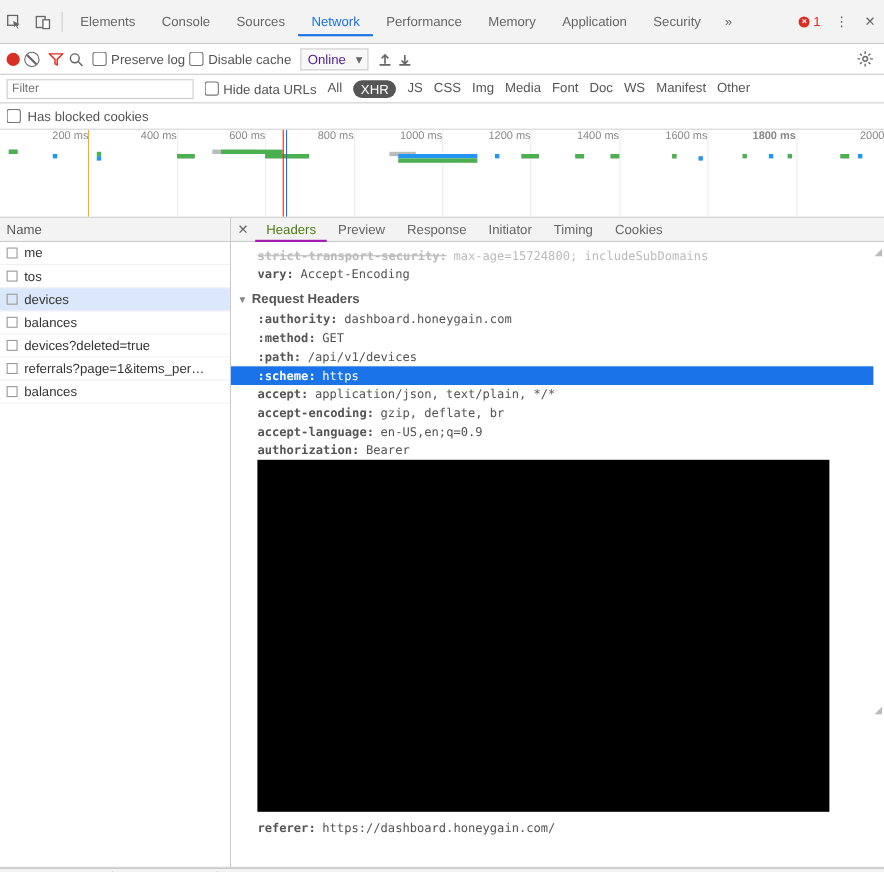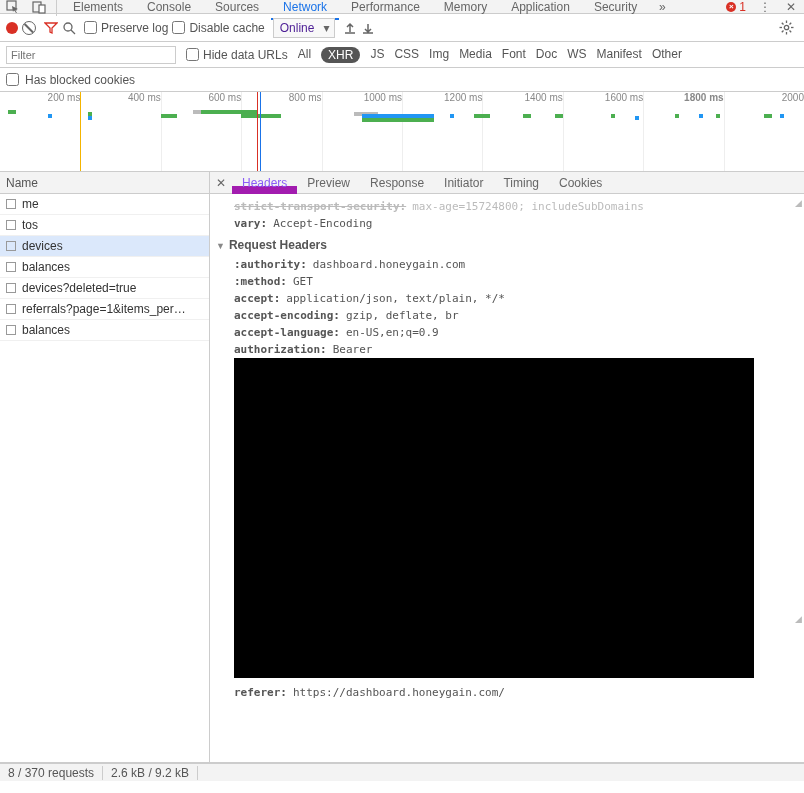--- a/index.html
+++ b/index.html
@@ -1,17 +1,17 @@
 <!DOCTYPE html>
 <html><head>
 <meta charset="utf-8">
 <style>
   * { box-sizing: border-box; margin: 0; padding: 0; }
   body { font-family: -apple-system, "Segoe UI", Arial, sans-serif; font-size: 12px; color: #333; background: #fff; width: 804px; height: 793px; overflow: hidden; }
-  .tabbar { display: flex; align-items: center; height: 14px; border-bottom: 1px solid #ccc; background: #f3f3f3; }
+  .tabbar { display: flex; align-items: center; height: 40px; border-bottom: 1px solid #ccc; background: #f3f3f3; }
   .tabbar .tool-icon { width: 26px; height: 26px; display:flex; align-items:center; justify-content:center; color:#666; cursor:pointer;}
   .tabbar .divider { width:1px; height:18px; background:#ccc; margin:0 4px;}
   .tabbar .tab { padding: 0 12px; height:26px; line-height:26px; color:#666; cursor:pointer; }
   .tabbar .tab.active { color:#1a73e8; border-bottom:2px solid #1a73e8; }
   .tabbar .spacer { flex:1; }
   .tabbar .err { display:flex; align-items:center; color:#d93025; gap:3px; padding:0 6px;}
   .err-circ { width:10px; height:10px; border-radius:50%; background:#d93025; display:inline-flex; align-items:center; justify-content:center; color:#fff; font-size:8px; font-weight:bold;}
   .toolbar { display:flex; align-items:center; height:28px; border-bottom:1px solid #ccc; padding:0 6px; gap:4px;}
   .rec { width:12px; height:12px; border-radius:50%; background:#d93025; }
   .ban { width:14px; height:14px; border:1.5px solid #666; border-radius:50%; position:relative;}
@@ -39,21 +39,21 @@
   .split { display:flex; height: calc(793px - 26px - 28px - 26px - 24px - 80px - 18px); border-bottom:1px solid #ccc;}
   .names { width:210px; border-right:1px solid #ccc; display:flex; flex-direction:column;}
   .names .hdr { height:22px; line-height:22px; padding:0 6px; border-bottom:1px solid #ccc; background:#f3f3f3; color:#555;}
   .names .row { height:21px; display:flex; align-items:center; padding:0 6px; gap:6px; color:#333; border-bottom:1px solid #f0f0f0; cursor:pointer; white-space:nowrap; overflow:hidden; text-overflow:ellipsis;}
   .names .row.sel { background:#dbe8fb;}
   .names .row .box { width:10px; height:10px; border:1px solid #999; flex-shrink:0;}
   .details { flex:1; display:flex; flex-direction:column; min-width:0;}
   .dtabs { display:flex; align-items:center; height:22px; border-bottom:1px solid #ccc; background:#f3f3f3;}
   .dtabs .close { width:22px; text-align:center; color:#666; cursor:pointer;}
   .dtabs .dtab { padding:0 10px; height:22px; line-height:22px; color:#666; cursor:pointer;}
-  .dtabs .dtab.active { color:#8b5cf6; border-bottom:8px solid #a21caf;}
+  .dtabs .dtab.active { color:#4d7c0f; border-bottom:2px solid #a21caf;}
   .dbody { flex:1; overflow:auto; padding:4px 10px 10px 0;}
   .section-hdr { display:flex; align-items:center; gap:4px; font-weight:bold; color:#555; padding:6px 0 4px 6px;}
   .section-hdr .tri::before{content:"▼"; font-size:9px; color:#888;}
   .hrow { display:flex; padding:2px 0 2px 24px; gap:6px; font-family: Menlo, Consolas, monospace; font-size:11px;}
   .hrow .k { color:#555; font-weight:bold;}
   .hrow .v { color:#545454;}
   .hrow.highlight { background:#1a73e8; color:#fff;}
   .hrow.highlight .k, .hrow.highlight .v { color:#fff;}
   .hrow.truncated { color:#888;}
   .redact { margin-left:24px; width:520px; height:320px; background:#000;}
@@ -298,20 +298,28 @@
       <div id="headers-host">
           <div class="hrow">
             <span class="k">:authority:</span>
             <span class="v">dashboard.honeygain.com</span>
           </div>
           <div class="hrow">
             <span class="k">:method:</span>
             <span class="v">GET</span>
           </div>
           <div class="hrow">
+            <span class="k">:path:</span>
+            <span class="v">/api/v1/devices</span>
+          </div>
+          <div class="hrow highlight">
+            <span class="k">:scheme:</span>
+            <span class="v">https</span>
+          </div>
+          <div class="hrow">
             <span class="k">accept:</span>
             <span class="v">application/json, text/plain, */*</span>
           </div>
           <div class="hrow">
             <span class="k">accept-encoding:</span>
             <span class="v">gzip, deflate, br</span>
           </div>
           <div class="hrow">
             <span class="k">accept-language:</span>
             <span class="v">en-US,en;q=0.9</span>

